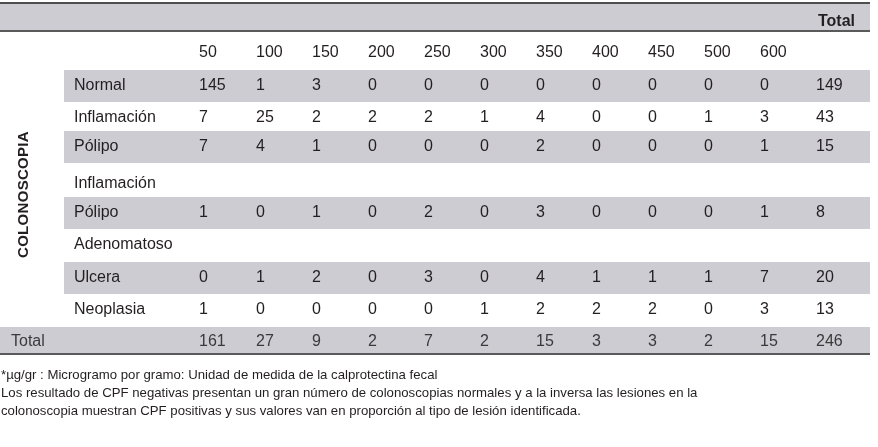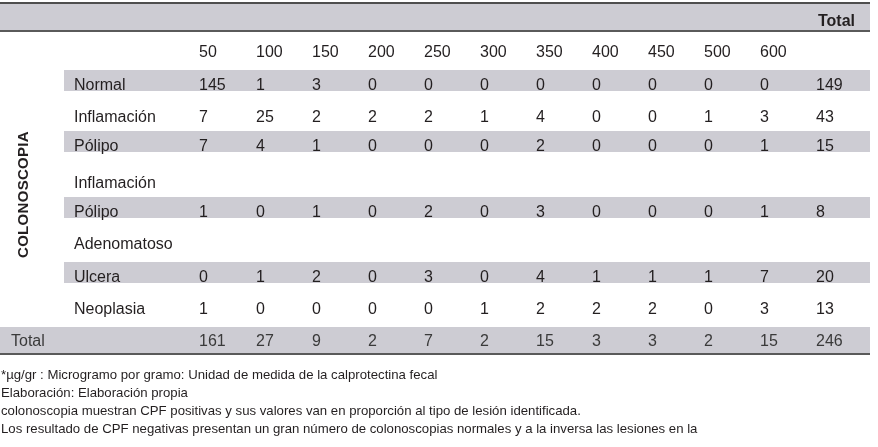--- a/index.html
+++ b/index.html
@@ -18,21 +18,21 @@
     }
     .header-title {
       position: absolute; left: 350px; top: 8px;
       font-size: 16px; font-weight: bold; letter-spacing: 0.1px;
     }
     .header-total {
       position: absolute; left: 818px; top: 8px;
       font-size: 16px; font-weight: bold;
     }
     .row {
-      position: absolute; left: 64px; width: 806px; height: 21px;
+      position: absolute; left: 64px; width: 806px; height: 32px;
     }
     .row.shaded { background: #cdccd3; }
     .row.total-row { left: 0; width: 870px; background: #cdccd3; border-bottom: 2px solid #5a5a5a; box-sizing: content-box; height: 26px; }
     .cell {
       position: absolute; top: 6px; font-size: 16px; white-space: nowrap;
     }
     .row-label { left: 10px; }
     .total-row .row-label { left: 11px; top: 5px; }
     .total-row .cell { top: 5px; color: #3a3a3a; }
     .col-hdr { position: absolute; top: 43px; font-size: 16px; }
@@ -188,16 +188,15 @@
     <span class="cell" style="left:592px">3</span>
     <span class="cell" style="left:648px">3</span>
     <span class="cell" style="left:704px">2</span>
     <span class="cell" style="left:760px">15</span>
     <span class="cell" style="left:816px">246</span>
   </div>
 </div>
 
 <div class="notes">
   <div>*µg/gr : Microgramo por gramo: Unidad de medida de la calprotectina fecal</div>
-  <div>Elaboración: Elaboración propia</div>
+  <div>Los resultado de CPF negativas presentan un gran número de colonoscopias normales y a la inversa las lesiones en la</div>
   <div>colonoscopia muestran CPF positivas y sus valores van en proporción al tipo de lesión identificada.</div>
-  <div>Los resultado de CPF negativas presentan un gran número de colonoscopias normales y a la inversa las lesiones en la</div>
 </div>
 
 </body></html>

